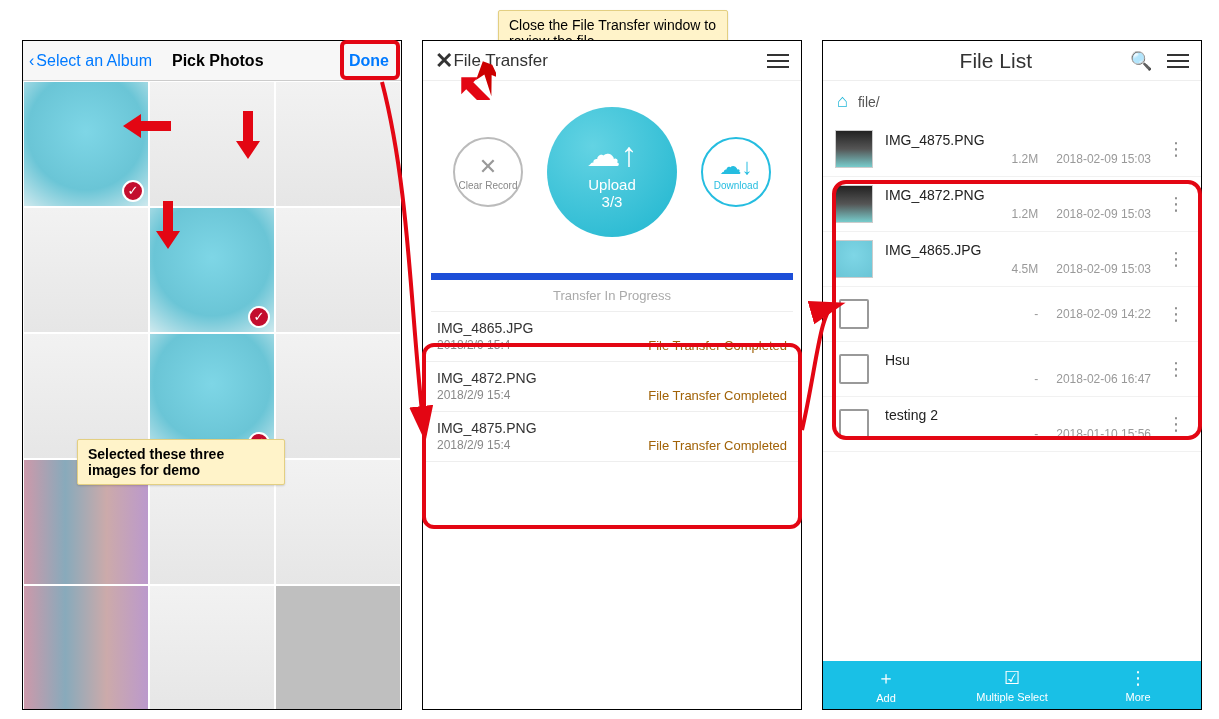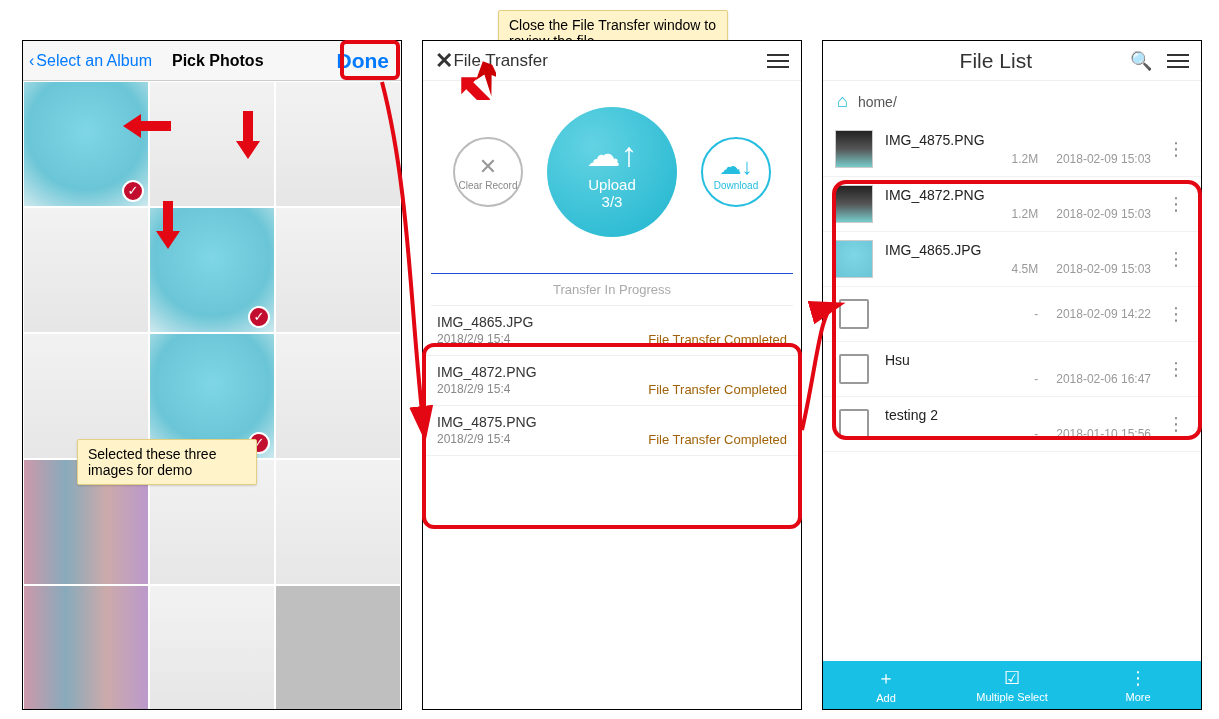--- a/index.html
+++ b/index.html
@@ -6,54 +6,54 @@
   body { background: #fff; padding: 10px; }
   .stage { position: relative; width: 1200px; height: 700px; }
   .phone { position: absolute; width: 380px; height: 670px; border: 1px solid #000; background:#fff; overflow:hidden; }
   .phone.p1 { left: 12px; top: 30px; }
   .phone.p2 { left: 412px; top: 30px; }
   .phone.p3 { left: 812px; top: 30px; }
 
   
   .callout { position:absolute; background:#fff3c9; border:1px solid #e3cf82; padding:6px 10px; font-size:14px; border-radius:2px; box-shadow:0 1px 2px rgba(0,0,0,0.15); }
   .callout.c-top { left:488px; top:0px; width:230px; }
-  .callout.c-left { left:54px; top:398px; width:180px; z-index:5;}
+  .callout.c-left { left:54px; top:398px; width:208px; z-index:5;font-weight:bold;}
   .red-box { position:absolute; border:4px solid #e30613; border-radius:12px; pointer-events:none; z-index:4;}
   .red-box.rb-done { left:330px; top:30px; width:60px; height:40px; border-radius:6px;}
   .red-box.rb-mid { left:412px; top:333px; width:380px; height:186px; }
   .red-box.rb-right { left:822px; top:170px; width:370px; height:260px; border-radius:14px;}
   svg.connector { position:absolute; top:0; left:0; width:1200px; height:720px; pointer-events:none; z-index:3;}
   .red-arrow { position:absolute; z-index:5; }
 
   
   .s1-top { height:40px; border-bottom:1px solid #ccc; display:flex; align-items:center; padding:0 6px; background:#f7f7f7; }
   .s1-back { color:#007aff; font-size:16px; display:flex; align-items:center; gap:2px;}
   .s1-title { font-weight:600; font-size:16px; color:#000; margin-left:20px;}
-  .s1-done { margin-left:auto; color:#007aff; font-weight:600; font-size:21px; padding:2px 6px;}
+  .s1-done { margin-left:auto; color:#007aff; font-weight:600; font-size:16px; padding:2px 6px;}
   .grid { display:flex; flex-wrap:wrap; }
   .thumb { width:33.33%; aspect-ratio:1/1; border:1px solid #fff; background:#bfbfbf; position:relative; background-size:cover; background-position:center;}
   .thumb.plush { background: radial-gradient(circle at 50% 40%, #7ed6e6 0%, #6ac5d6 60%, #cfe9ee 100%); }
   .thumb.appui { background: linear-gradient(#f2f2f2, #e6e6e6); }
   .thumb.people { background: linear-gradient(90deg,#c9a,#8ab,#caa,#b9c); }
   .check { position:absolute; right:4px; bottom:4px; width:22px; height:22px; border-radius:50%; background:#c30d2e; display:flex; align-items:center; justify-content:center; color:#fff; font-size:13px; border:2px solid #fff;}
 
   
   .s2-top { height:40px; display:flex; align-items:center; padding:0 12px; border-bottom:1px solid #eee;}
   .s2-close { font-size:22px; font-weight:700; color:#333; cursor:pointer;}
   .s2-title { flex:1; text-align:left; font-size:17px; color:#333;}
   .ham { width:22px; display:flex; flex-direction:column; gap:4px;}
   .ham div{height:2px;background:#333;}
   .s2-controls { display:flex; justify-content:center; align-items:center; gap:24px; padding:26px 0;}
   .circ-btn { width:70px; height:70px; border-radius:50%; border:2px solid #bbb; display:flex; flex-direction:column; align-items:center; justify-content:center; font-size:10px; color:#888; }
   .circ-btn .ico { font-size:22px; color:#999; }
   .circ-btn.dl .ico { color:#25bde0;}
   .circ-btn.dl { border-color:#25bde0; color:#25bde0;}
   .big-btn { width:130px; height:130px; border-radius:50%; background: radial-gradient(circle at 35% 30%, #63d3e3, #1eb5cf); color:#fff; display:flex; flex-direction:column; align-items:center; justify-content:center; font-size:15px;}
   .big-btn .cloud { font-size:34px; margin-bottom:2px;}
-  .s2-section { text-align:center; color:#aaa; font-size:13px; padding:8px 0; border-top:1px solid #1d4ed8; border-bottom:1px solid #eee; margin:10px 8px 0;}
+  .s2-section { text-align:center; color:#aaa; font-size:13px; padding:8px 0; border-top:7px solid #1d4ed8; border-bottom:1px solid #eee; margin:10px 8px 0;}
   .xfer-row { padding:8px 14px; border-bottom:1px solid #eee; display:flex; flex-direction:column; gap:2px; position:relative;}
   .xfer-name { font-size:14px; color:#333;}
   .xfer-meta { display:flex; justify-content:space-between; font-size:12px; color:#888;}
   .xfer-status { font-size:13px; color:#a16207;}
 
   
   .s3-top { height:40px; display:flex; align-items:center; padding:0 12px; border-bottom:1px solid #eee;}
   .s3-title { flex:1; text-align:center; font-size:21px; color:#333;}
   .s3-top .icon { font-size:18px; color:#333; margin-left:14px;}
   .crumb { display:flex; align-items:center; gap:10px; padding:10px 14px; color:#555; font-size:14px;}
@@ -203,21 +203,21 @@
       <div class="s3-title">File List</div>
       <div class="icon">🔍</div>
       <div class="ham" style="margin-left:14px">
           <div></div>
           <div></div>
           <div></div>
         </div>
     </div>
     <div class="crumb">
       <span class="home-ico">⌂</span>
-      <span>home/</span>
+      <span>file/</span>
     </div>
     <div id="file-list" class="file-list">
         <div class="file-row">
           <div class="fthumb dark"></div>
   <div class="finfo">
             <div class="fname">IMG_4875.PNG</div>
   <div class="fmeta">
               <span class="sz">1.2M</span>
               <span>2018-02-09 15:03</span>
             </div>

